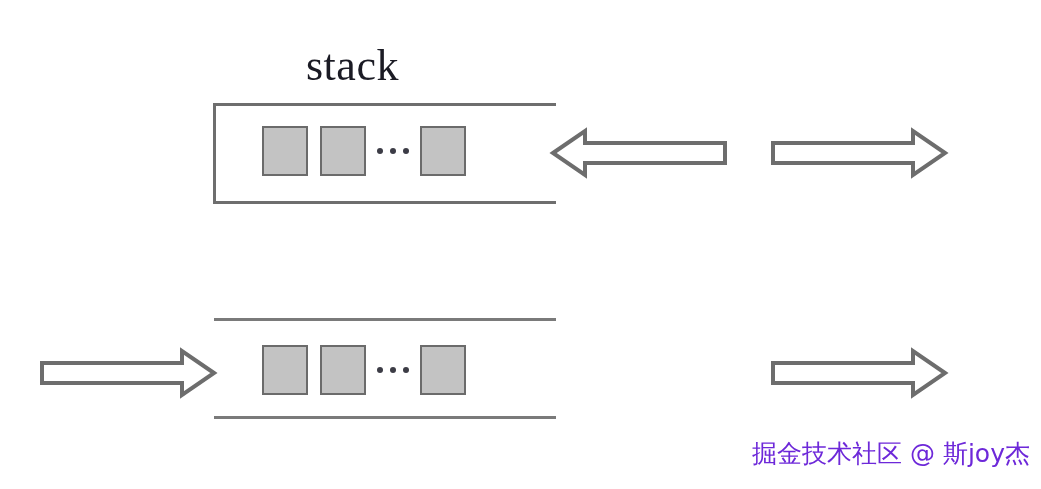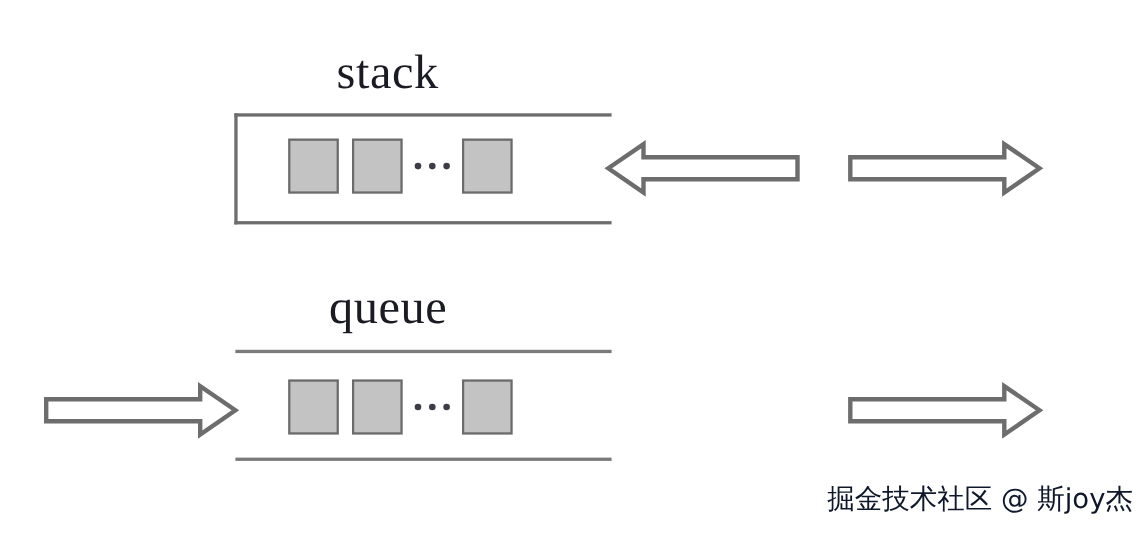--- a/index.html
+++ b/index.html
@@ -114,21 +114,21 @@
   #arrow-queue-out  { left: 769px; top: 346px; }
 
   
   #watermark {
     position: absolute;
     left: 752px;
     top: 441px;
     font-family: "DejaVu Sans", sans-serif;
     font-size: 25px;
     line-height: 1;
-    color: #0f172a;
+    color: #6d28d9;
     white-space: nowrap;
     user-select: none;
   }
 </style>
 </head>
 <body>
 
 <div id="canvas">
 
   <div class="ds-label" id="label-stack">stack</div>
@@ -152,21 +152,20 @@
       <path d="M 4 27 L 36 5 L 36 17 L 176 17 L 176 37 L 36 37 L 36 49 Z"></path>
     </svg>
   </div>
 
   <div class="block-arrow" id="arrow-stack-push">
     <svg width="180" height="54" viewBox="0 0 180 54">
       <path d="M 176 27 L 144 5 L 144 17 L 4 17 L 4 37 L 144 37 L 144 49 Z"></path>
     </svg>
   </div>
 
-  <div class="ds-label" id="label-queue">queue</div>
 
   <div class="frame" id="queue-frame"></div>
 
   <div class="cells" id="queue-cells">
     <div class="cell"></div>
     <div class="cell-gap"></div>
     <div class="cell"></div>
     <div class="ellipsis">
       <span></span>
         <span></span>

